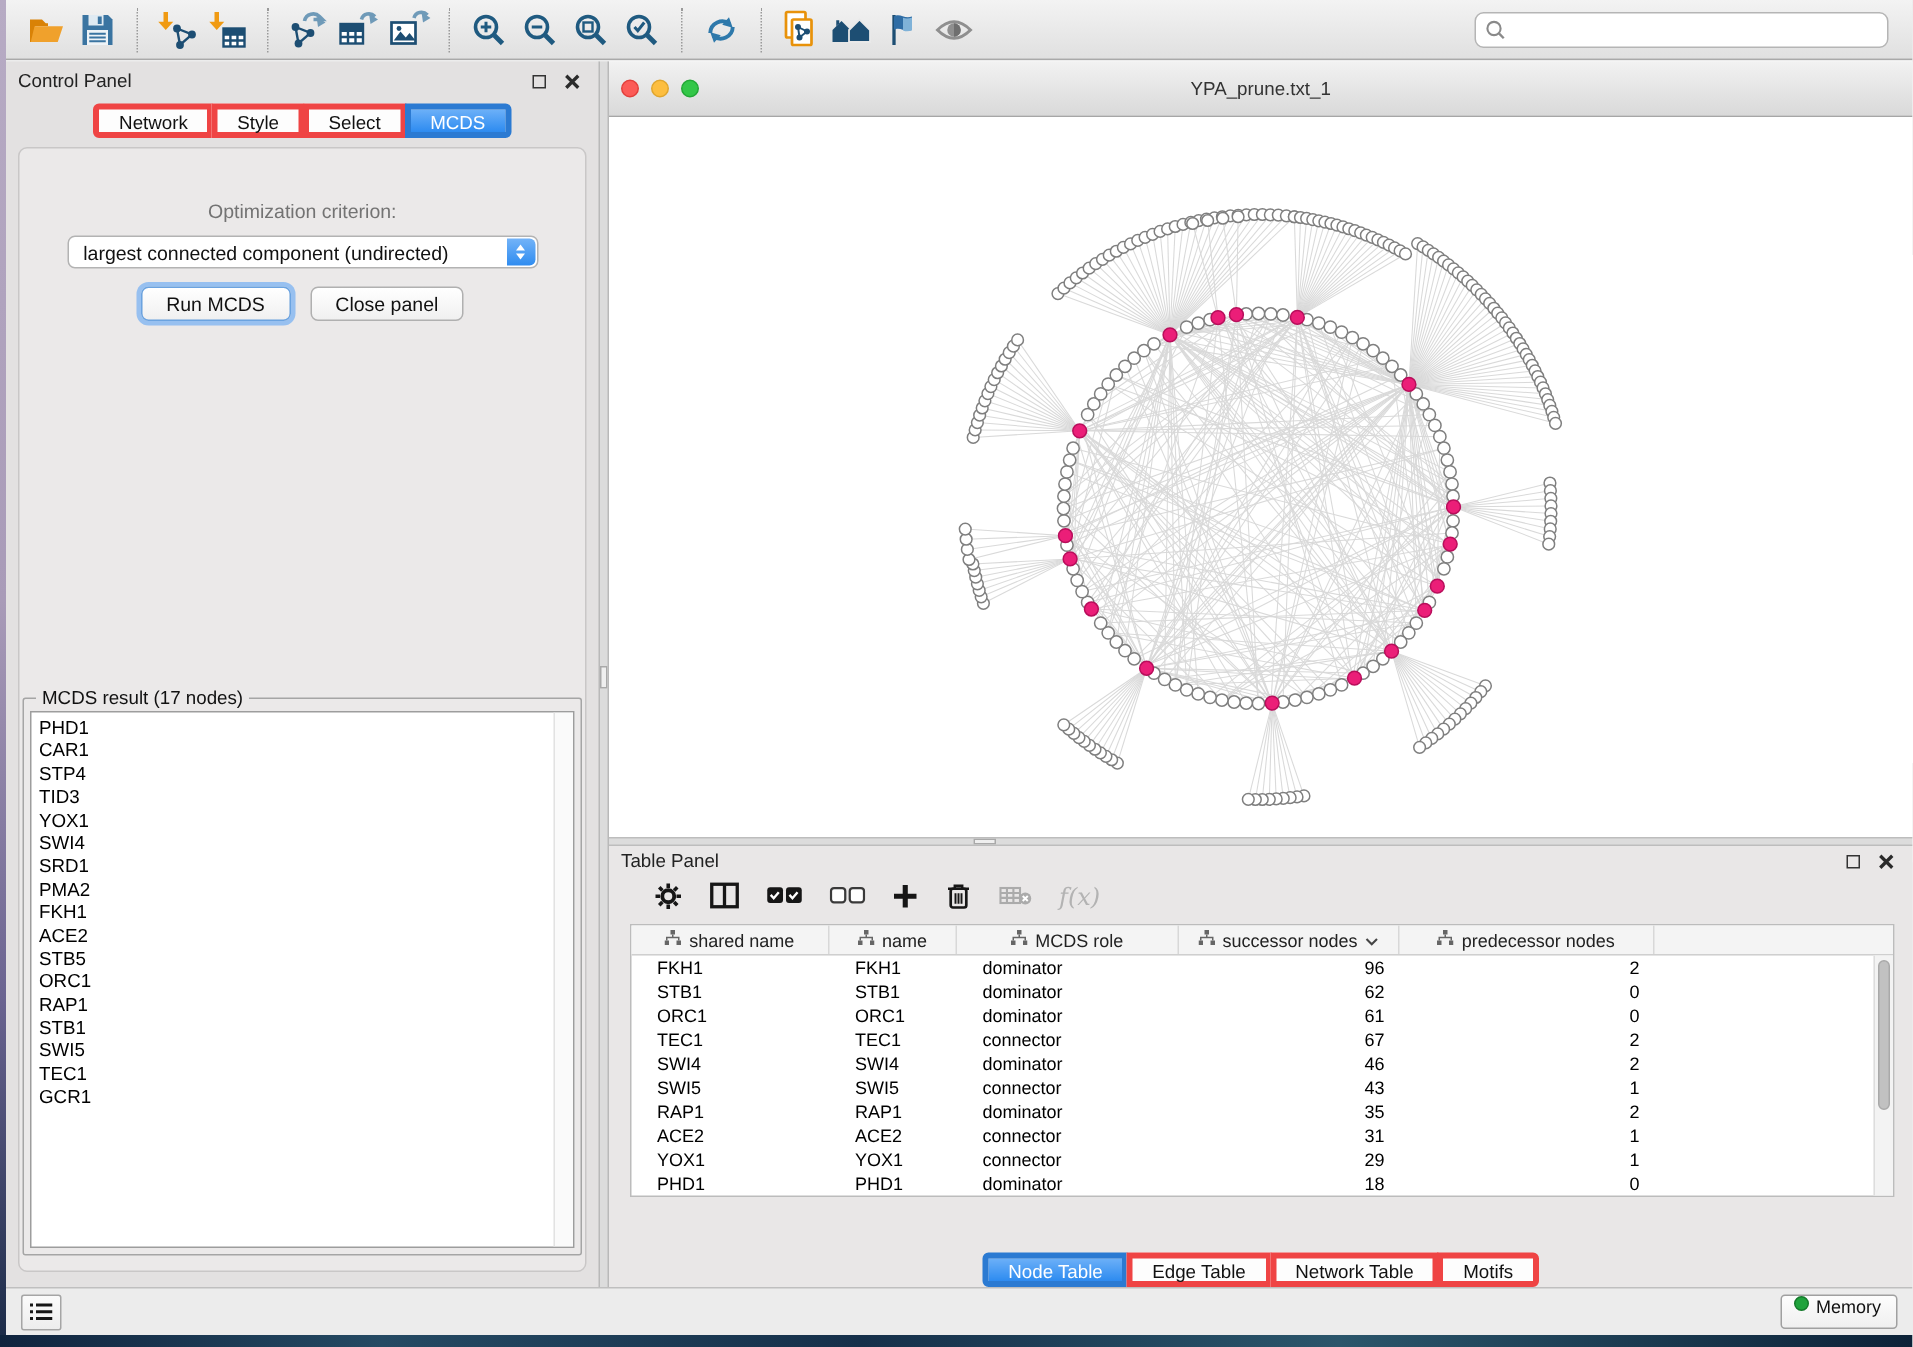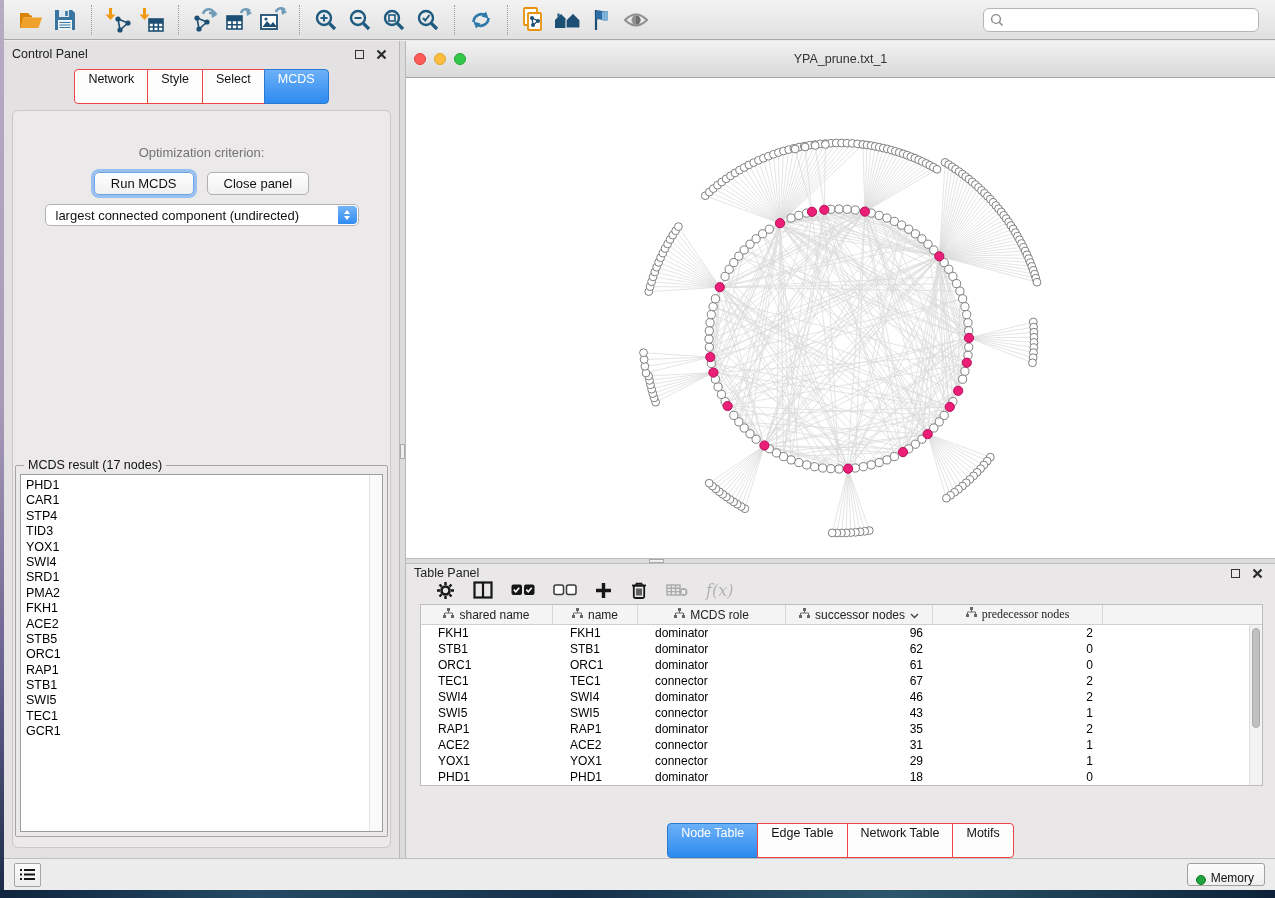--- a/index.html
+++ b/index.html
@@ -25,21 +25,21 @@
 
   
   #control-panel { position:absolute; left:4px; top:41px; width:395px; height:817px;
     background:#e3e1e1; display:flex; flex-direction:column; }
   .panel-head { height:24px; display:flex; align-items:center; padding:2px 10px 0 8px; }
   .panel-title { font-size:12.5px; color:#222; }
   .panel-head .ph-sp { flex:1; }
   .win-ico { width:16px; height:14px; display:flex; align-items:center; justify-content:center; margin-left:6px; }
   .float-box { width:9px; height:9px; border:1.5px solid #333; background:transparent; }
   .tabrow { display:flex; justify-content:center; padding:4px 0 2px 0; }
-  .seg { height:35px; line-height:19px; padding:0 13px; background:#fdfdfd; border:1px solid #ef4444;
+  .seg { height:23px; line-height:19px; padding:0 13px; background:#fdfdfd; border:4px solid #ef4444;
     margin-left:-1px; font-size:12.5px; color:#111; }
   .seg:first-child { border-radius:4px 0 0 4px; margin-left:0; }
   .seg:last-child  { border-radius:0 4px 4px 0; }
   .seg.sel { background:linear-gradient(#6cb0f8,#2d8bf0); border-color:#2b7ad2; color:#fff; }
   #cp-inner { flex:1; margin:4px 8px 10px 8px; background:#ebe9e9; border:1px solid #c9c7c7; border-radius:6px;
     display:flex; flex-direction:column; align-items:center; padding-top:18px; }
   #opt-label { font-size:13px; color:#737373;margin-top:16px; }
   #criterion { margin-top:9px; width:314px; height:22px; background:#fff; border:1px solid #b3b3b3; border-radius:5px;
     display:flex; align-items:center; position:relative; padding-left:10px; font-size:13px; color:#111; }
   #criterion .stepper { position:absolute; right:1px; top:1px; bottom:1px; width:19px; border-radius:0 4px 4px 0;
@@ -98,21 +98,21 @@
   #tp-scroll .thumb { position:absolute; left:2px; top:3px; width:8px; height:100px; background:#c1c1c1;
     border:1px solid #a9a9a9; border-radius:5px; }
   #tp-tabs { display:flex; justify-content:center; padding-top:6px;margin-top:31px; }
 
   
   #status-bar { position:absolute; left:4px; top:858px; width:1271px; height:32px; background:#ececec;
     border-top:1px solid #bfbfbf; display:flex; align-items:center; padding:0 10px; }
   #list-btn { width:27px; height:24px; background:linear-gradient(#fbfbfb,#ededed); border:1px solid #a5a5a5;
     border-radius:2px; display:flex; align-items:center; justify-content:center; }
   #memory-btn { margin-left:auto; height:23px; padding:0 10px 0 8px; background:linear-gradient(#fdfdfd,#efefef);
-    border:1px solid #a0a0a0; border-radius:3px; display:flex; align-items:flex-end; gap:5px; font-size:12px; color:#111; }
+    border:1px solid #a0a0a0; border-radius:3px; display:flex; align-items:flex-start; gap:5px; font-size:12px; color:#111; }
   #memory-dot { width:10px; height:10px; border-radius:50%; background:#1fa33c; border:1px solid #157a2b; }
 
   #wallpaper { position:absolute; left:0; top:890px; width:1275px; height:8px;
     background:linear-gradient(90deg,#10243e,#254a63 20%,#16304a 45%,#2b566b 70%,#0d2238 100%); }
 </style>
 </head>
 <body>
 
 <div id="app">
   <div id="left-strip"></div>
@@ -280,30 +280,30 @@
       </span>
     </div>
     <div class="tabrow">
       <div class="seg">Network</div>
       <div class="seg">Style</div>
       <div class="seg">Select</div>
       <div class="seg sel">MCDS</div>
     </div>
     <div id="cp-inner">
       <div id="opt-label">Optimization criterion:</div>
-      <div id="cp-buttons">
-        <button class="btn focus-ring">Run MCDS</button>
-        <button class="btn">Close panel</button>
-      </div>
       <div id="criterion">
         <span>largest connected component (undirected)</span>
         <span class="stepper">
             <span class="tri-up"></span>
             <span class="tri-dn"></span>
           </span>
+      </div>
+      <div id="cp-buttons">
+        <button class="btn focus-ring">Run MCDS</button>
+        <button class="btn">Close panel</button>
       </div>
       <div id="cp-spacer"></div>
       <div id="mcds-group">
         <span id="mcds-legend">MCDS result (17 nodes)</span>
         <div id="mcds-list">
           <div id="mcds-items">
               <div class="mcds-item">PHD1</div>
               <div class="mcds-item">CAR1</div>
               <div class="mcds-item">STP4</div>
               <div class="mcds-item">TID3</div>
@@ -1159,21 +1159,21 @@
                   <rect x="0" y="7" width="3" height="3"></rect>
                   <rect x="8" y="7" width="3" height="3"></rect>
                 </g>
                 <path d="M5.5 3v2M1.5 7V5h8v2" stroke="#666" fill="none"></path>
               </svg></span>
             <span>successor nodes</span>
             <span><svg width="9" height="6" viewBox="0 0 9 6">
                 <path d="M1 1l3.5 3.5L8 1" stroke="#444" stroke-width="1.4" fill="none"></path>
               </svg></span>
           </div>
-          <div class="th" style="width: 170px; font-family: Liberation Serif, serif;">
+          <div class="th" style="width: 170px;">
             <span><svg width="11" height="11" viewBox="0 0 11 11">
                 <g fill="#666">
                   <rect x="4" y="0" width="3" height="3"></rect>
                   <rect x="0" y="7" width="3" height="3"></rect>
                   <rect x="8" y="7" width="3" height="3"></rect>
                 </g>
                 <path d="M5.5 3v2M1.5 7V5h8v2" stroke="#666" fill="none"></path>
               </svg></span>
             <span>predecessor nodes</span>
           </div>

